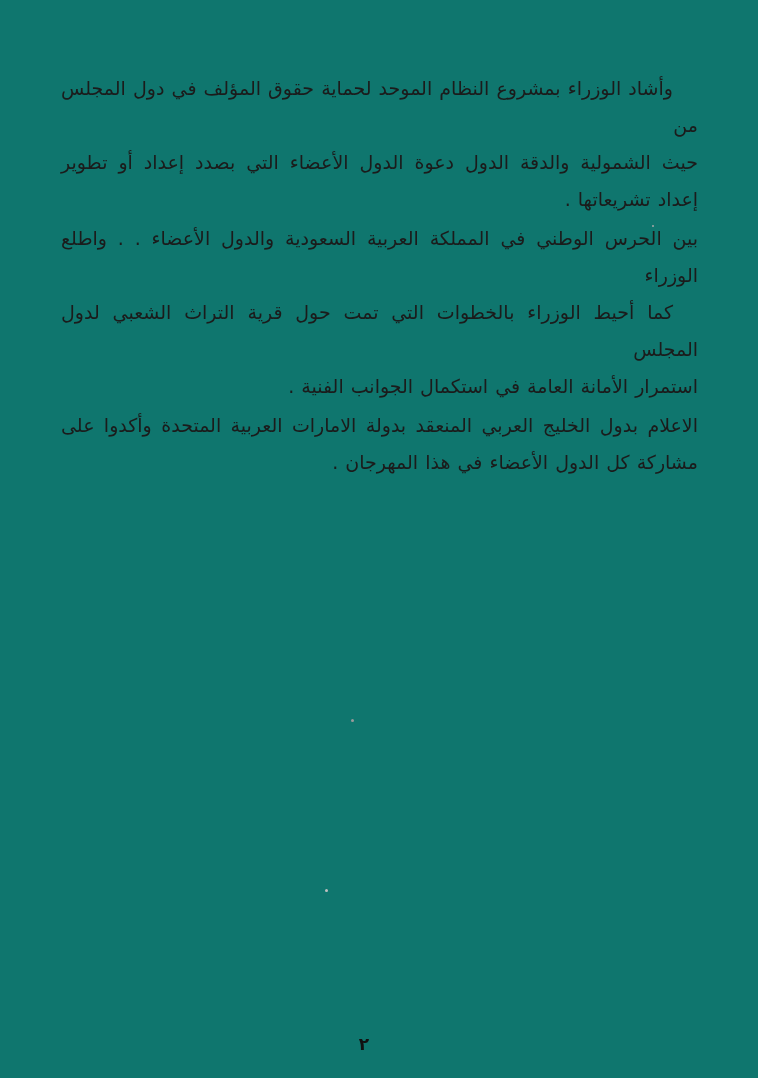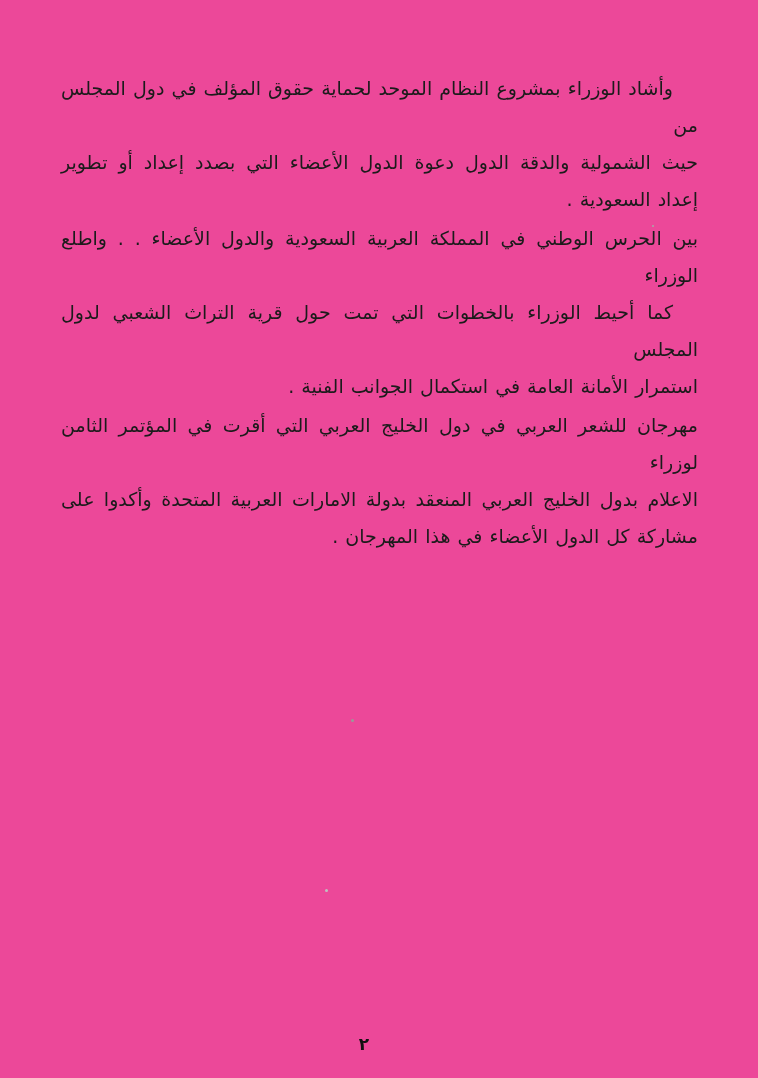--- a/index.html
+++ b/index.html
@@ -5,21 +5,21 @@
     html, body {
       margin: 0;
       padding: 0;
       background: #e8e8e8;
     }
     .page {
       position: relative;
       width: 758px;
       height: 1078px;
       margin: 0;
-      background: #ec4899;
+      background: #0f766e;
       overflow: hidden;
       font-family: "DejaVu Sans", sans-serif;
       color: #1b1b1b;
       direction: rtl;
     }
     .text-block {
       position: absolute;
       top: 70px;
       right: 60px;
       width: 637px;
@@ -65,31 +65,30 @@
 </head>
 <body>
 
 <div class="page">
 
   <div class="text-block">
 
     <div class="para">
       <div class="line first">وأشاد الوزراء بمشروع النظام الموحد لحماية حقوق المؤلف في دول المجلس من</div>
       <div class="line">حيث الشمولية والدقة الدول دعوة الدول الأعضاء التي بصدد إعداد أو تطوير</div>
-      <div class="line last">إعداد السعودية .</div>
+      <div class="line last">إعداد تشريعاتها .</div>
     </div>
 
     <div class="para">
       <div class="line">بين الحرس الوطني في المملكة العربية السعودية والدول الأعضاء . . واطلع الوزراء</div>
       <div class="line first">كما أحيط الوزراء بالخطوات التي تمت حول قرية التراث الشعبي لدول المجلس</div>
       <div class="line last">استمرار الأمانة العامة في استكمال الجوانب الفنية .</div>
     </div>
 
     <div class="para">
-      <div class="line">مهرجان للشعر العربي في دول الخليج العربي التي أقرت في المؤتمر الثامن لوزراء</div>
       <div class="line">الاعلام بدول الخليج العربي المنعقد بدولة الامارات العربية المتحدة وأكدوا على</div>
       <div class="line last">مشاركة كل الدول الأعضاء في هذا المهرجان .</div>
     </div>
 
   </div>
 
   <div class="speck a"></div>
   <div class="speck b"></div>
   <div class="speck c"></div>
 

